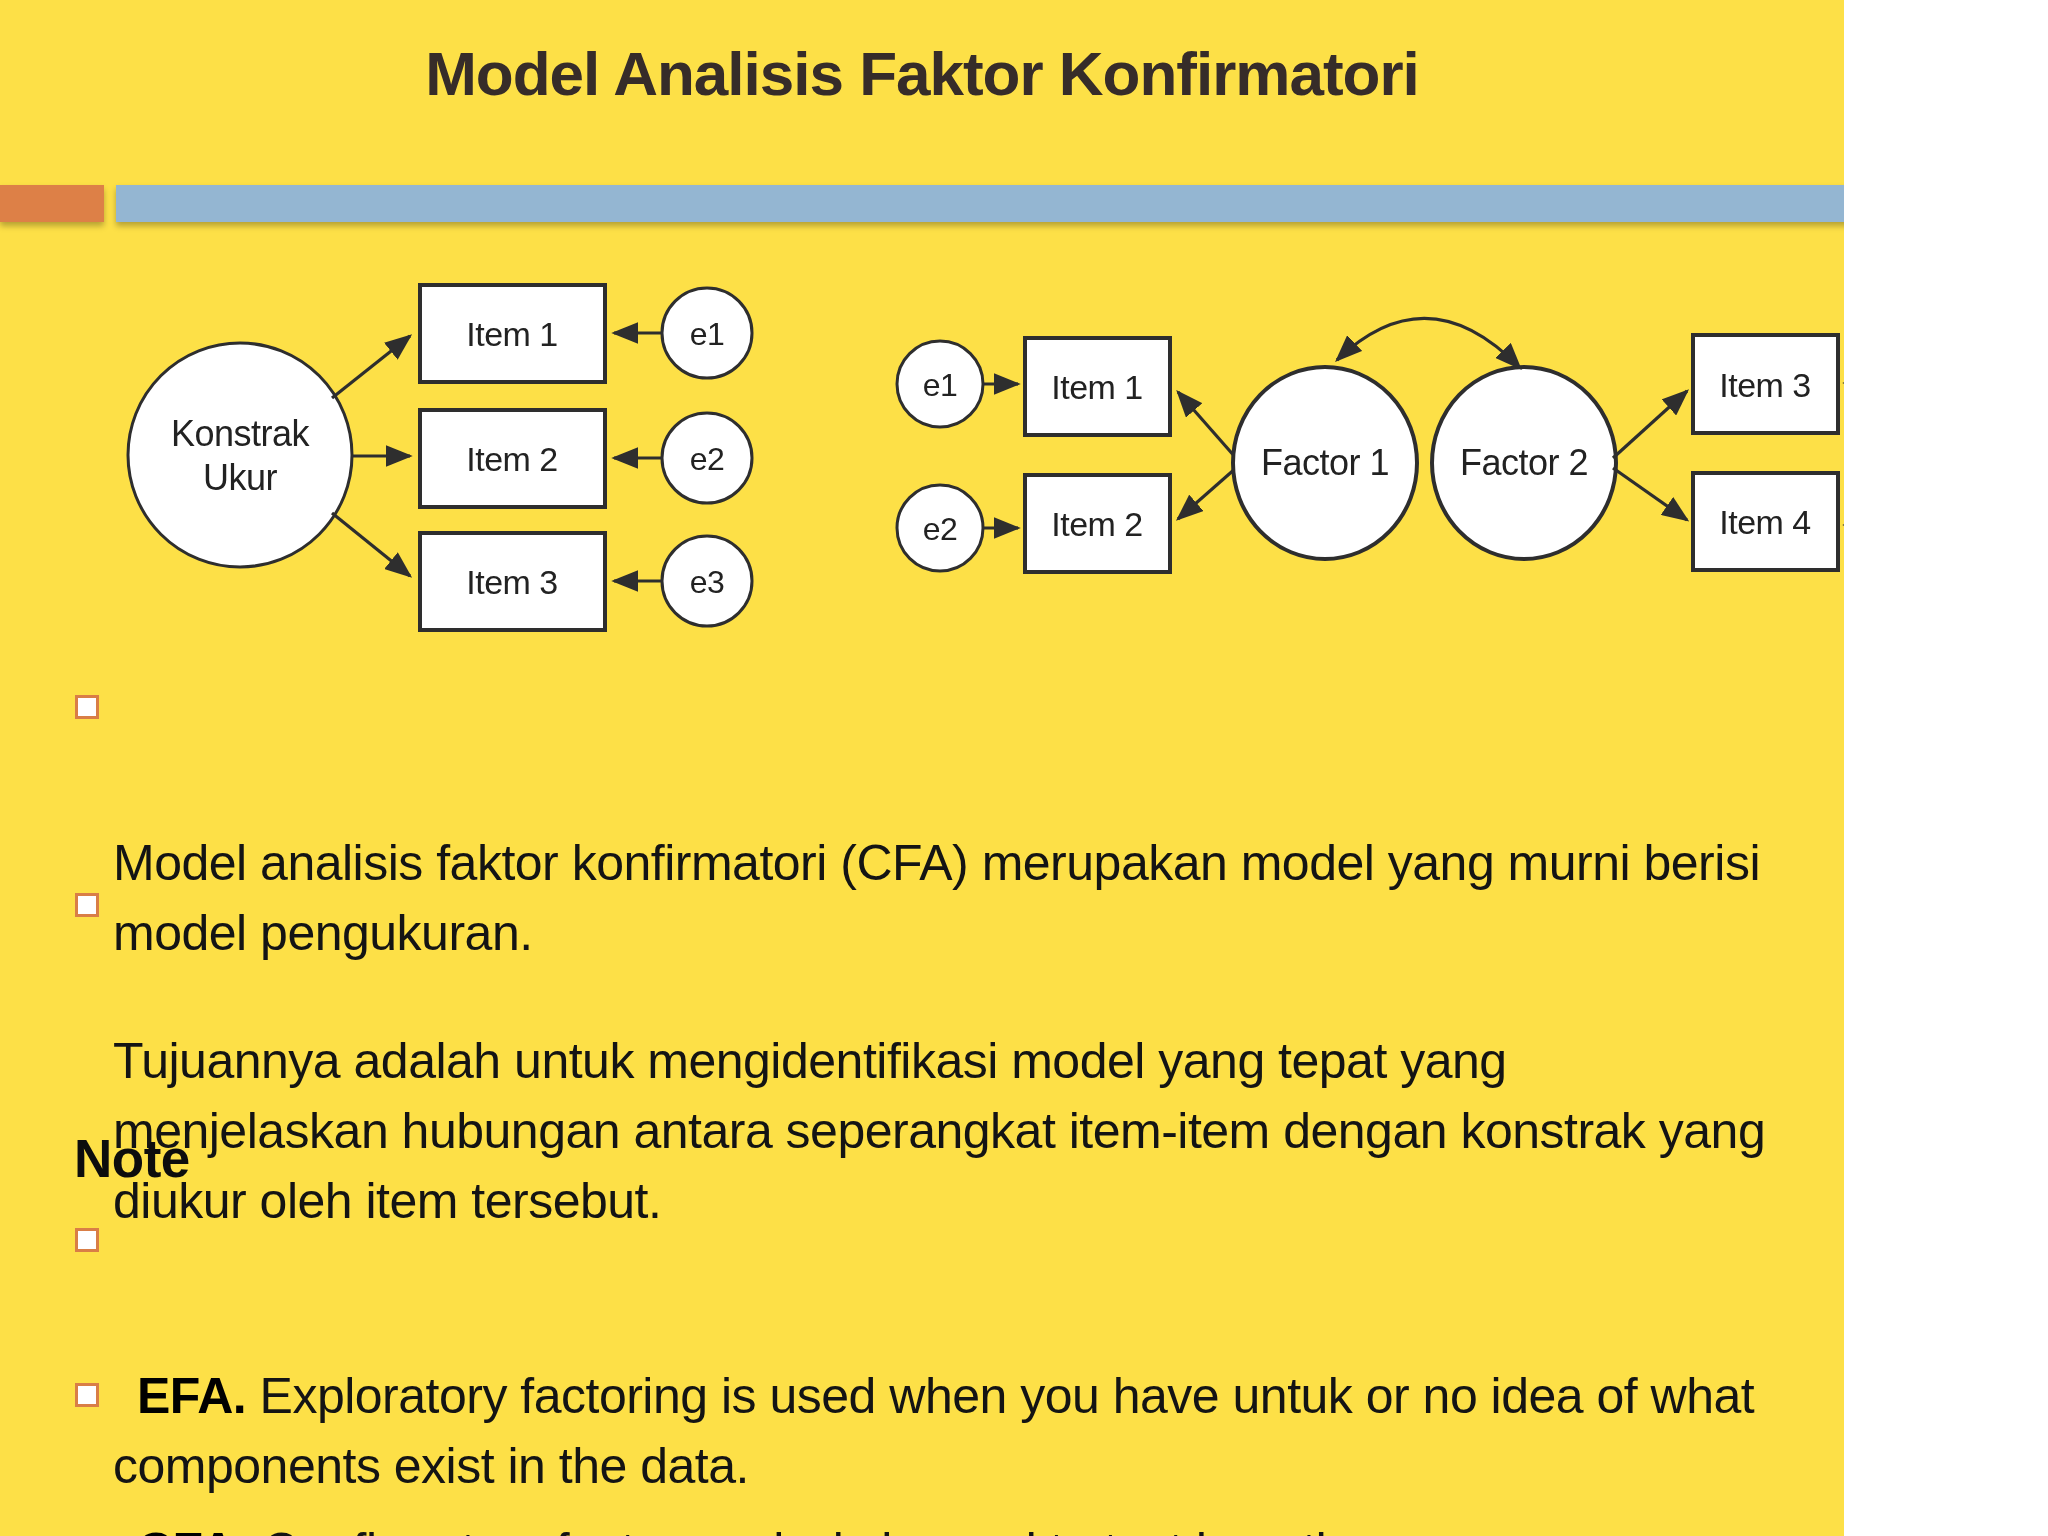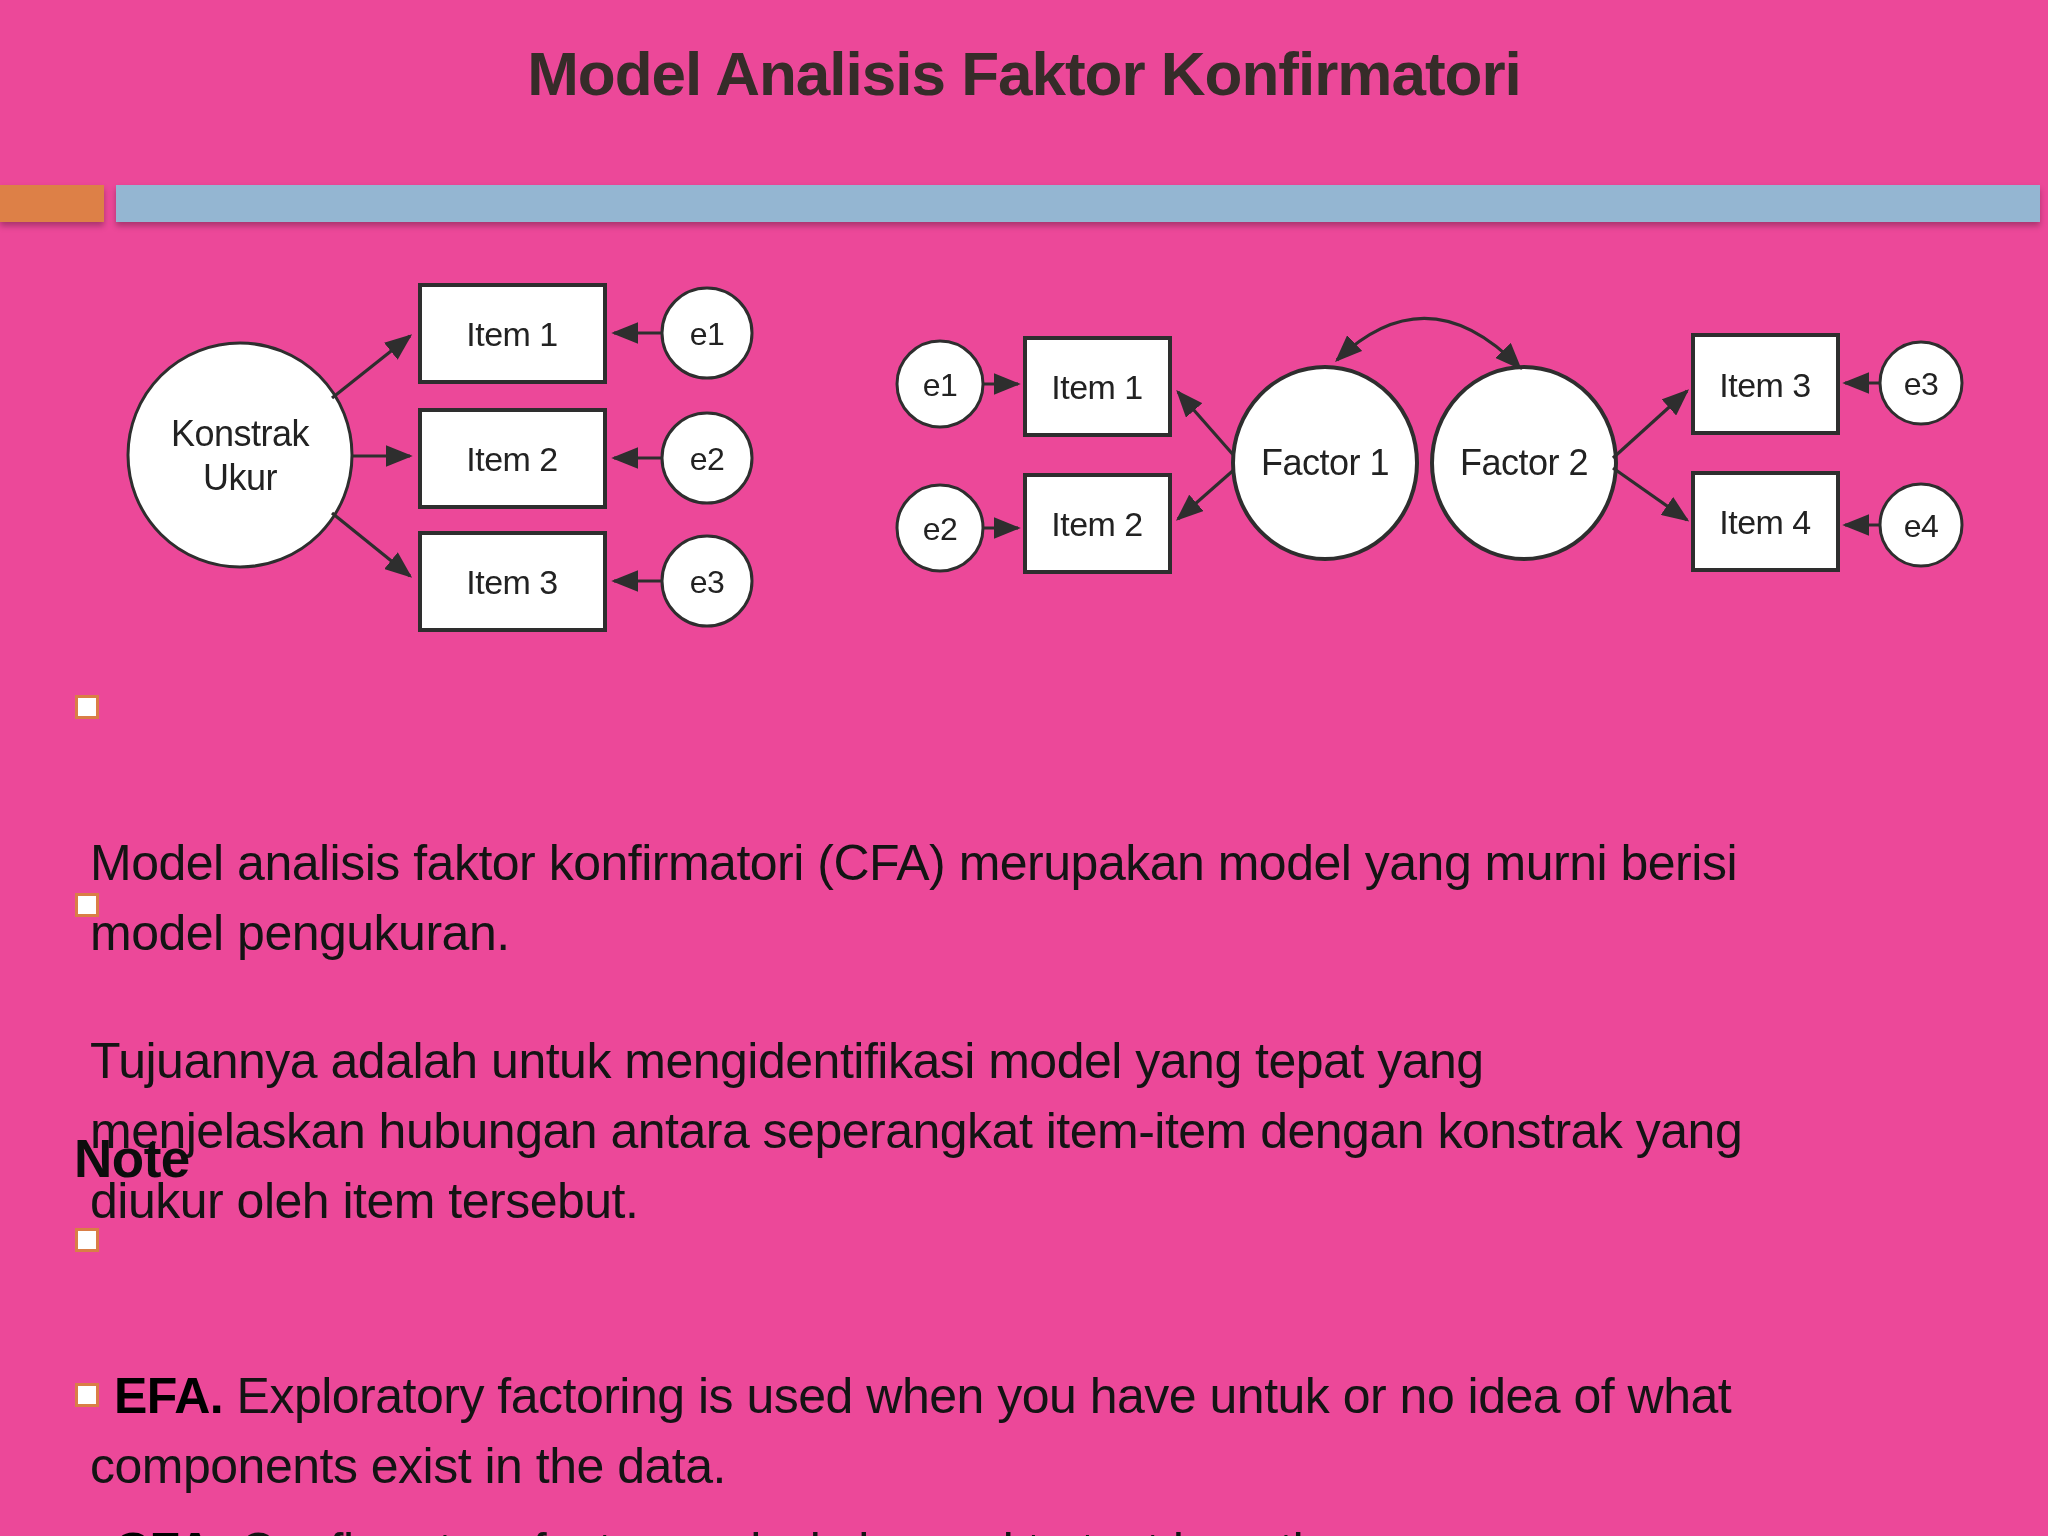--- a/index.html
+++ b/index.html
@@ -1,17 +1,17 @@
 <!DOCTYPE html>
 <html><head>
 <meta charset="utf-8">
 <style>
   html,body { margin:0; padding:0; background:#ffffff; }
   #slide {
-    position:relative; width:2048px; height:1536px; background:#ec4899;
+    position:relative; width:1844px; height:1536px; background:#fde047;
     font-family:"Liberation Sans", sans-serif; overflow:hidden;
   }
   
   #title {
     position:absolute; top:38px; left:0; width:100%;
     text-align:center; font-size:62px; font-weight:bold;
     letter-spacing:-1px; color:#362c29;
   }
   
   #bar-orange {
@@ -25,21 +25,21 @@
   
   #diagram { position:absolute; left:0; top:260px; width:2048px; height:420px; }
   #diagram text {
     font-family:"Liberation Sans", sans-serif; fill:#222222;
     text-anchor:middle; letter-spacing:-0.5px;
   }
   .shape { fill:#ffffff; stroke:#2e2e2e; }
   .conn  { stroke:#2e2e2e; fill:none; }
   
   .bullet {
-    position:absolute; left:0; width:2048px; padding-left:90px;
+    position:absolute; left:0; width:2048px; padding-left:113px;
     box-sizing:border-box; font-size:50px; line-height:70px;
     letter-spacing:-0.5px; color:#141414; white-space:pre-line;
   }
   .sq {
     position:absolute; left:75px; width:18px; height:18px;
     border:3px solid #d97e46; background:#ffffff;
   }
   .note-lead { font-weight:bold; color:#000000;margin-left:24px; }
   #note-heading {
     position:absolute; left:74px; top:1128px; font-size:53px;

